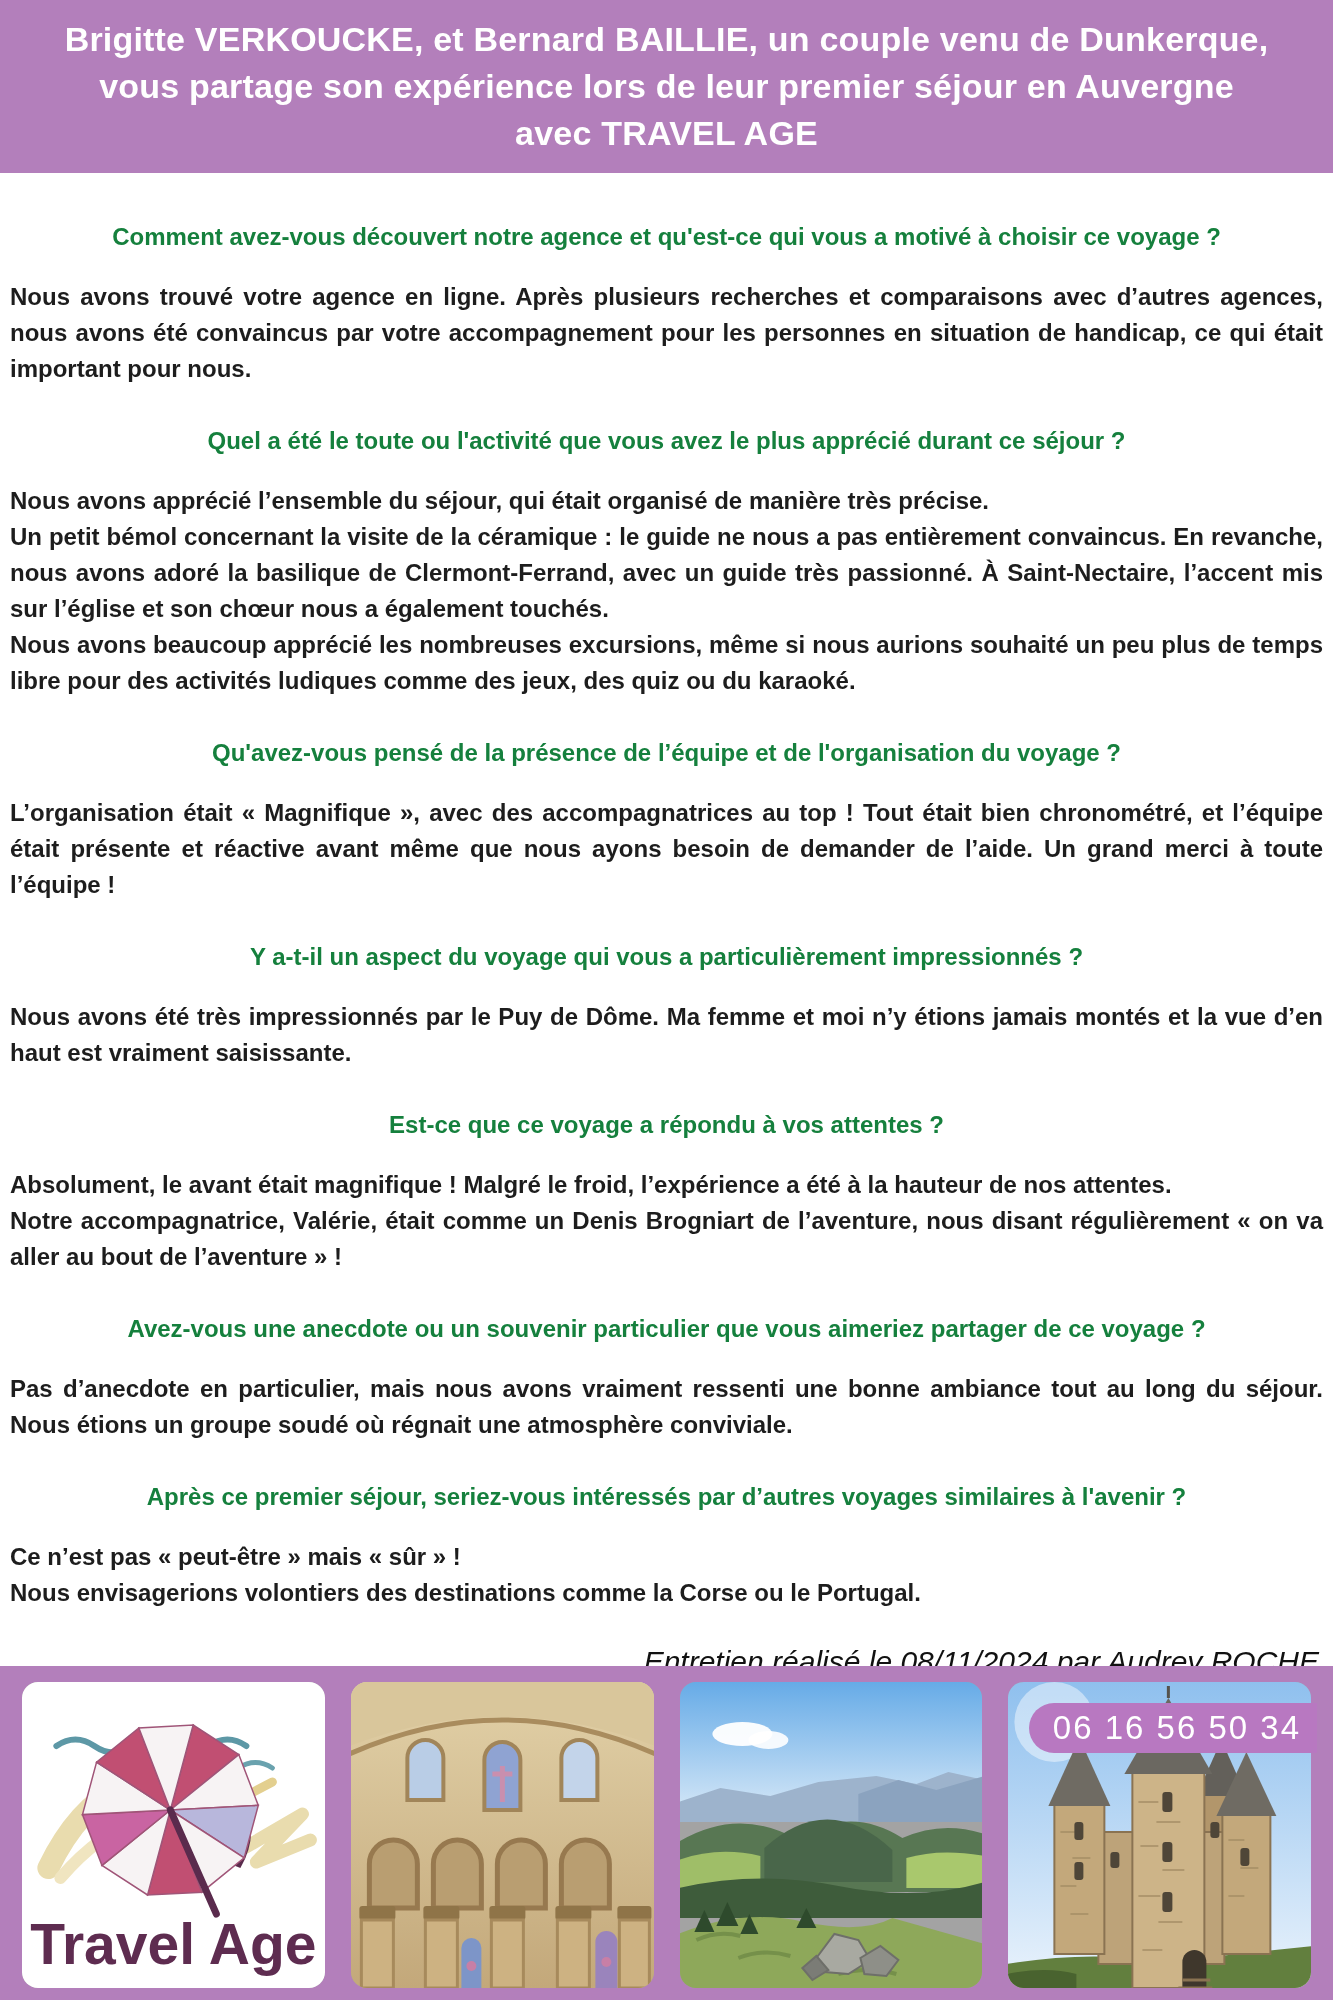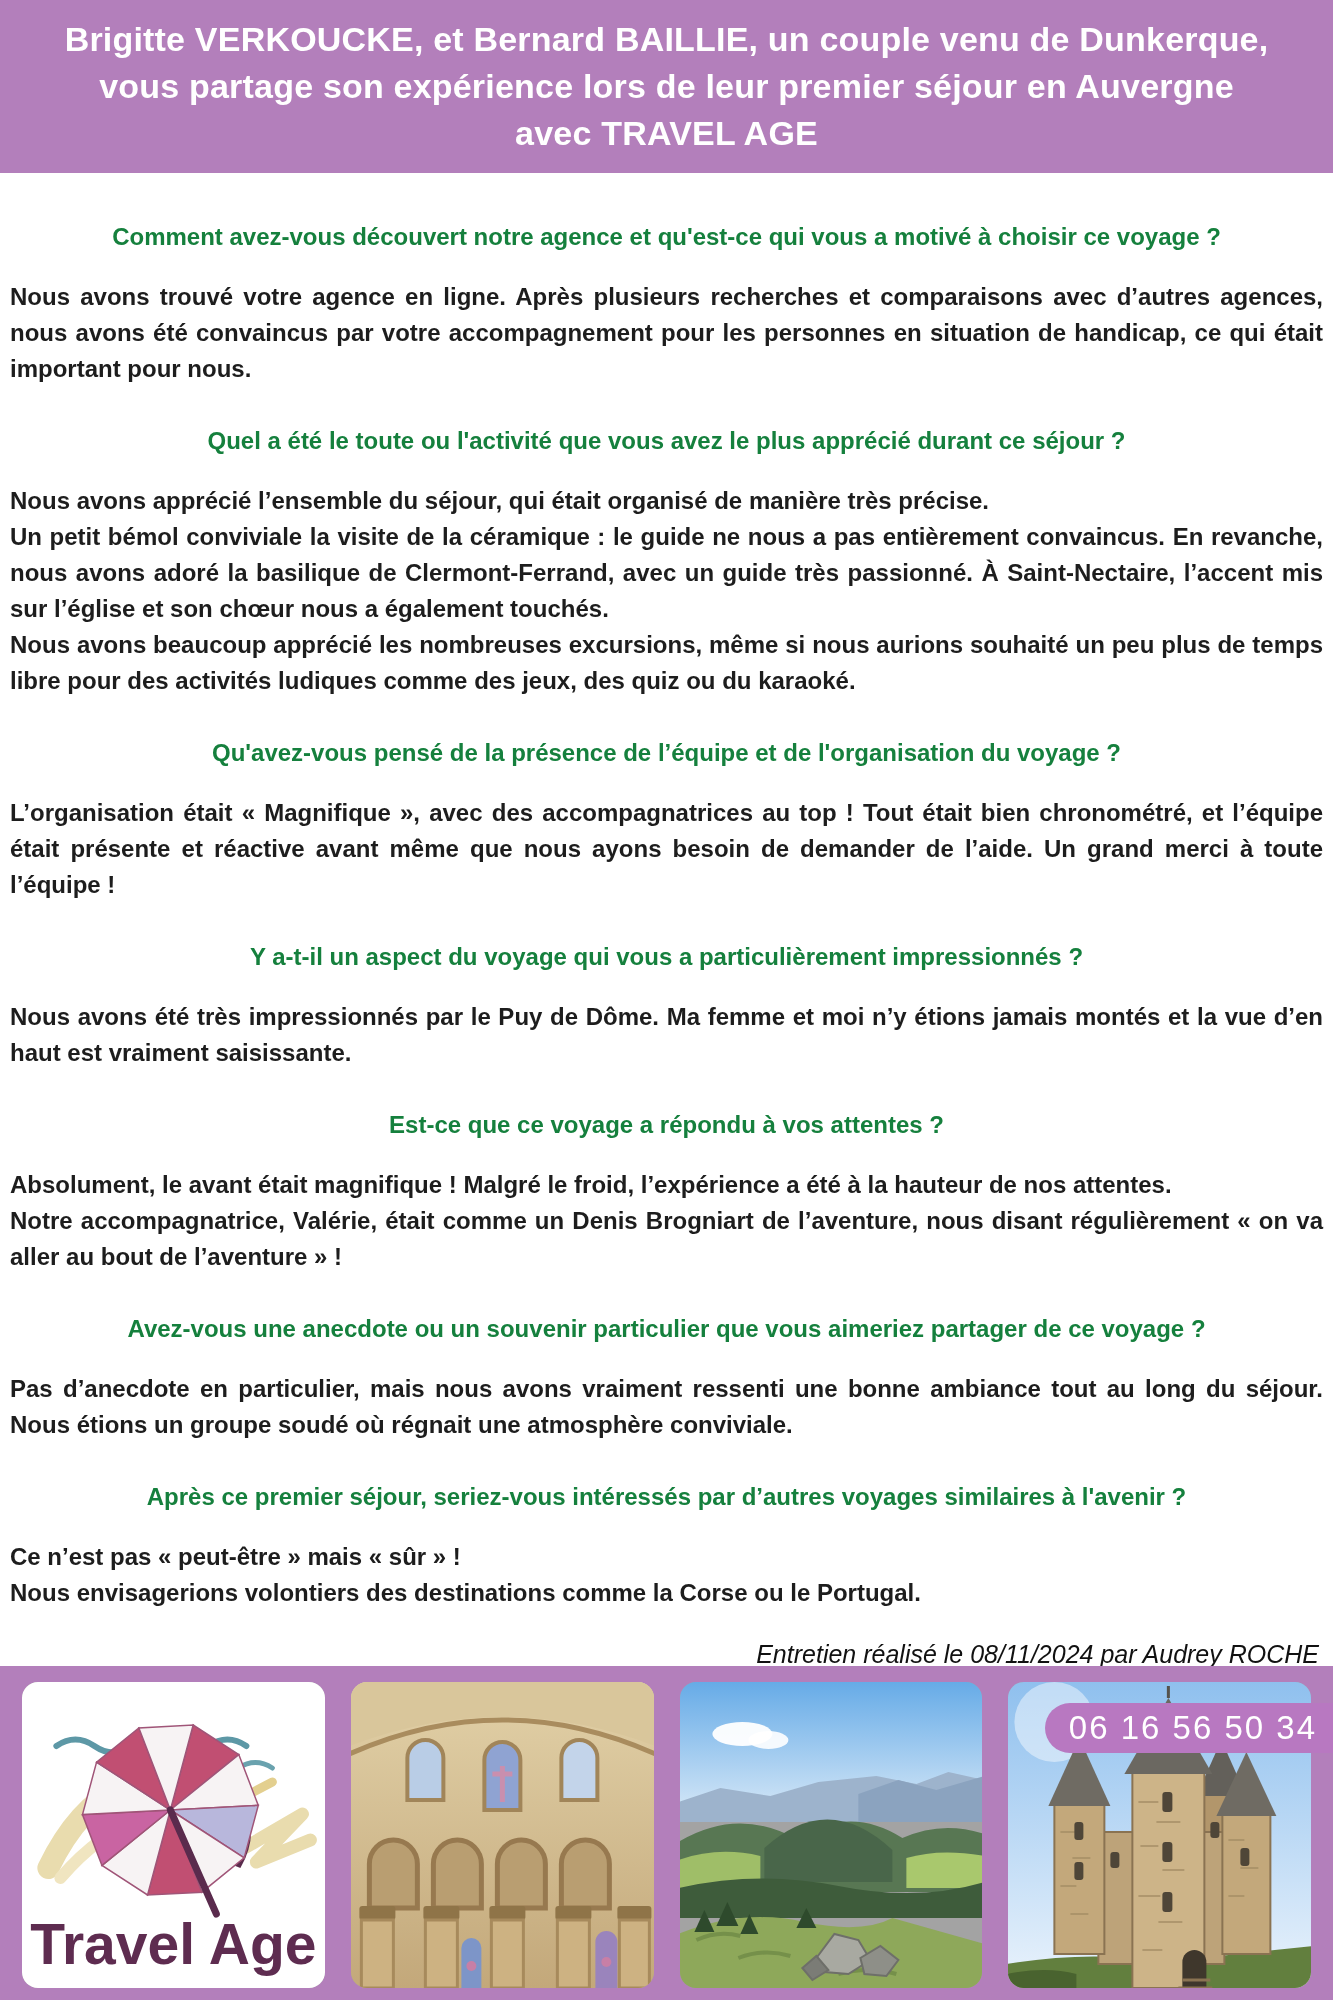--- a/index.html
+++ b/index.html
@@ -51,22 +51,22 @@
   }
   .qa:first-of-type .question { margin-top: 30px; }
   .answer p {
     font-size: 24px;
     line-height: 36px;
     color: #1d1d1d;
     text-align: justify;
     font-weight: bold;
   }
   .signature {
-    margin-top: 28px;
-    font-size: 25px;
+    margin-top: 36px;
+    font-size: 30px;
     line-height: 30px;
     font-style: italic;
     color: #111111;
     text-align: right;
     padding-right: 4px;
   }
 
   
   .photo-footer {
     position: relative;
@@ -84,21 +84,21 @@
     overflow: hidden;
     position: relative;
     background: #a3a3a3;
     text-align: center;
   }
   .tile svg { display: block; width: 100%; height: 100%; }
 
   .phone-pill {
     position: absolute;
     top: 37px;
-    right: 0;
+    right: 16px;
     height: 50px;
     min-width: 238px;
     background: #b878c1;
     border-radius: 26px 0 0 26px;
     display: flex;
     align-items: center;
     justify-content: center;
     padding: 0 16px 0 24px;
     z-index: 5;
   }
@@ -126,21 +126,21 @@
       <h2 class="question">Comment avez-vous découvert notre agence et qu'est-ce qui vous a motivé à choisir ce voyage ?</h2>
       <div class="answer">
         <p>Nous avons trouvé votre agence en ligne. Après plusieurs recherches et comparaisons avec d’autres agences, nous avons été convaincus par votre accompagnement pour les personnes en situation de handicap, ce qui était important pour nous.</p>
       </div>
     </section>
 
     <section class="qa">
       <h2 class="question">Quel a été le toute ou l'activité que vous avez le plus apprécié durant ce séjour ?</h2>
       <div class="answer">
         <p>Nous avons apprécié l’ensemble du séjour, qui était organisé de manière très précise.</p>
-        <p>Un petit bémol conviviale la visite de la céramique : le guide ne nous a pas entièrement convaincus. En revanche, nous avons adoré la basilique de Clermont-Ferrand, avec un guide très passionné. À Saint-Nectaire, l’accent mis sur l’église et son chœur nous a également touchés.</p>
+        <p>Un petit bémol concernant la visite de la céramique : le guide ne nous a pas entièrement convaincus. En revanche, nous avons adoré la basilique de Clermont-Ferrand, avec un guide très passionné. À Saint-Nectaire, l’accent mis sur l’église et son chœur nous a également touchés.</p>
         <p>Nous avons beaucoup apprécié les nombreuses excursions, même si nous aurions souhaité un peu plus de temps libre pour des activités ludiques comme des jeux, des quiz ou du karaoké.</p>
       </div>
     </section>
 
     <section class="qa">
       <h2 class="question">Qu'avez-vous pensé de la présence de l’équipe et de l'organisation du voyage ?</h2>
       <div class="answer">
         <p>L’organisation était « Magnifique », avec des accompagnatrices au top ! Tout était bien chronométré, et l’équipe était présente et réactive avant même que nous ayons besoin de demander de l’aide. Un grand merci à toute l’équipe !</p>
       </div>
     </section>

